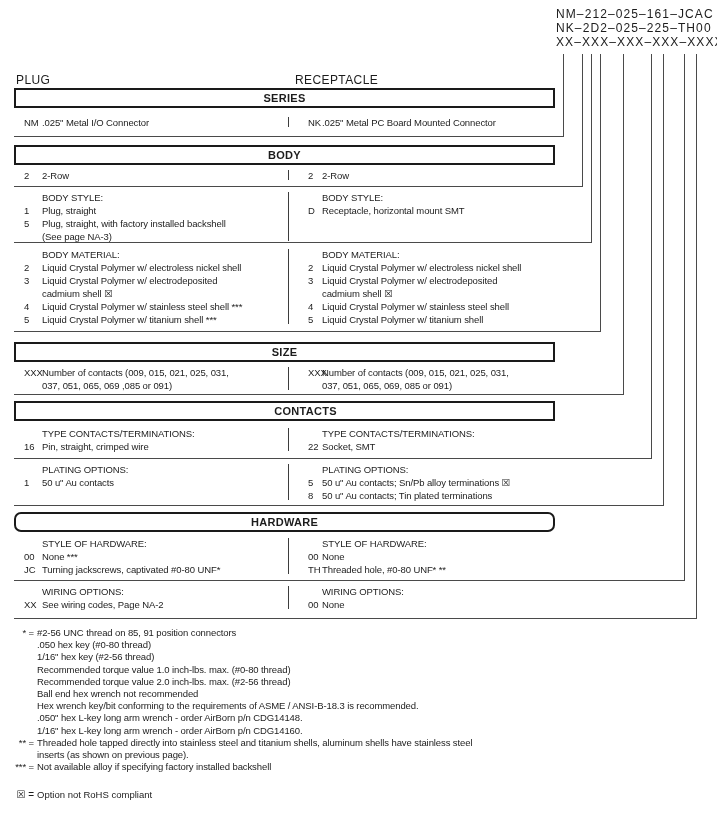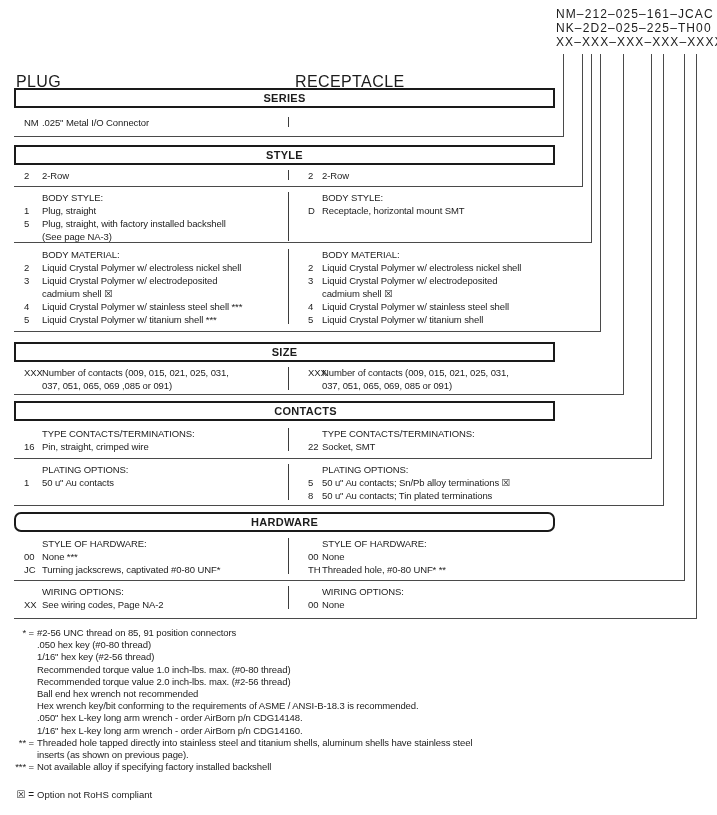--- a/index.html
+++ b/index.html
@@ -6,21 +6,21 @@
   html,body { background:#fff; }
   .page {
     position:relative; width:717px; height:815px; background:#ffffff;
     font-family:"Liberation Sans","DejaVu Sans",sans-serif; color:#1c1c1c;
     overflow:hidden;
   }
   
   .pn-row { position:absolute; height:14px; white-space:nowrap; }
   .pn-value { position:absolute; left:556px; font-size:12px; letter-spacing:1.1px; }
   
-  .col-label { position:absolute; font-size:16px; letter-spacing:.4px; }
+  .col-label { position:absolute; font-size:12px; letter-spacing:.4px; }
   
   .sec-box { position:absolute; left:14px; width:541px; height:20px;
     border:2px solid #1a1a1a; text-align:center; }
   .sec-box .t { font-weight:bold; font-size:11px; line-height:16px; letter-spacing:.3px; }
   
   .side { position:absolute; }
   .ln { position:relative; height:13px; line-height:13px; font-size:9.5px;
     letter-spacing:-0.1px; white-space:nowrap; }
   .ln .code { position:absolute; left:0; top:0;margin-left:8px; }
   .ln .txt { display:inline-block; }
@@ -56,25 +56,28 @@
 
   <span class="col-label" style="left:16px; top:73px;">PLUG</span>
   <span class="col-label" style="left:295px; top:73px;">RECEPTACLE</span>
 
 <div class="sec-box" style="top: 88px;">
       <div class="t">SERIES</div>
     </div>
     <div class="side" style="left: 16px; top: 116px; width: 272px;">
       <div class="ln"><span class="code">NM</span><span class="txt" style="margin-left: 26px;">.025" Metal I/O Connector</span></div>
     </div>
+    <div class="side" style="left: 300px; top: 116px; width: 254px;">
+      <div class="ln"><span class="code">NK</span><span class="txt" style="margin-left: 22px;">.025" Metal PC Board Mounted Connector</span></div>
+    </div>
     <div class="divider" style="left: 288px; top: 117px; height: 10px;"></div>
     <div class="rule" style="left: 14px; top: 136px; width: 550px;"></div>
     <div class="leader" style="left: 563px; top: 54px; height: 83px;"></div>
     <div class="sec-box" style="top: 145px;">
-      <div class="t">STYLE</div>
+      <div class="t">BODY</div>
     </div>
     <div class="side" style="left: 16px; top: 169px; width: 272px;">
       <div class="ln"><span class="code">2</span><span class="txt" style="margin-left: 26px;">2-Row</span></div>
     </div>
     <div class="side" style="left: 300px; top: 169px; width: 254px;">
       <div class="ln"><span class="code">2</span><span class="txt" style="margin-left: 22px;">2-Row</span></div>
     </div>
     <div class="divider" style="left: 288px; top: 170px; height: 10px;"></div>
     <div class="rule" style="left: 14px; top: 186px; width: 569px;"></div>
     <div class="leader" style="left: 582px; top: 54px; height: 133px;"></div>

